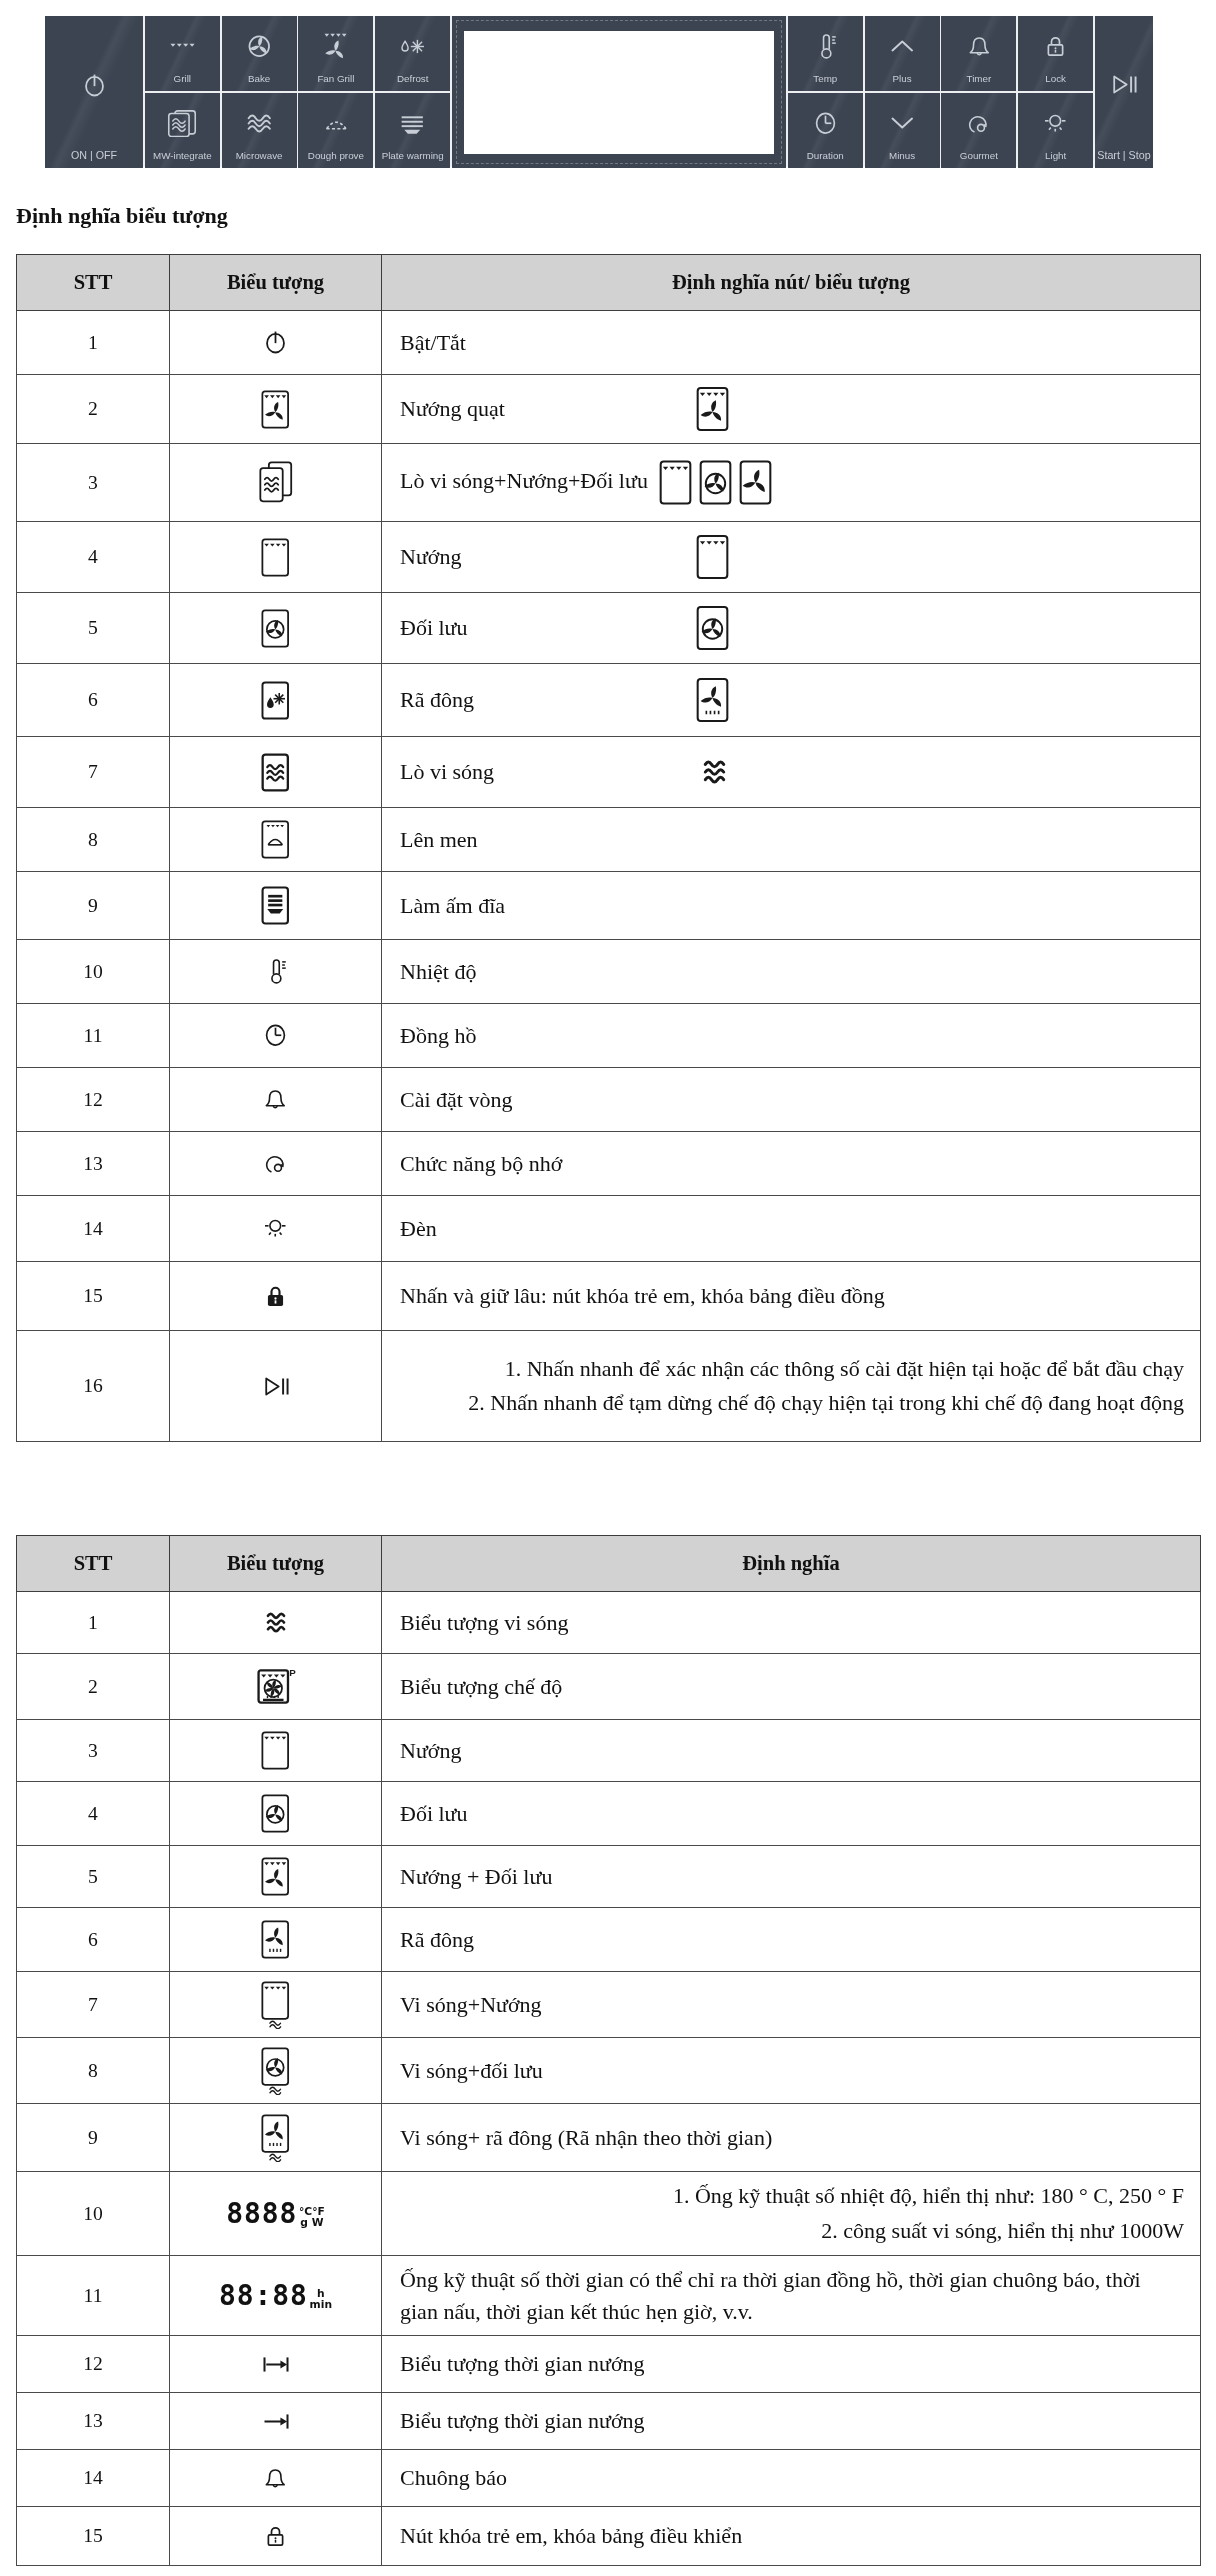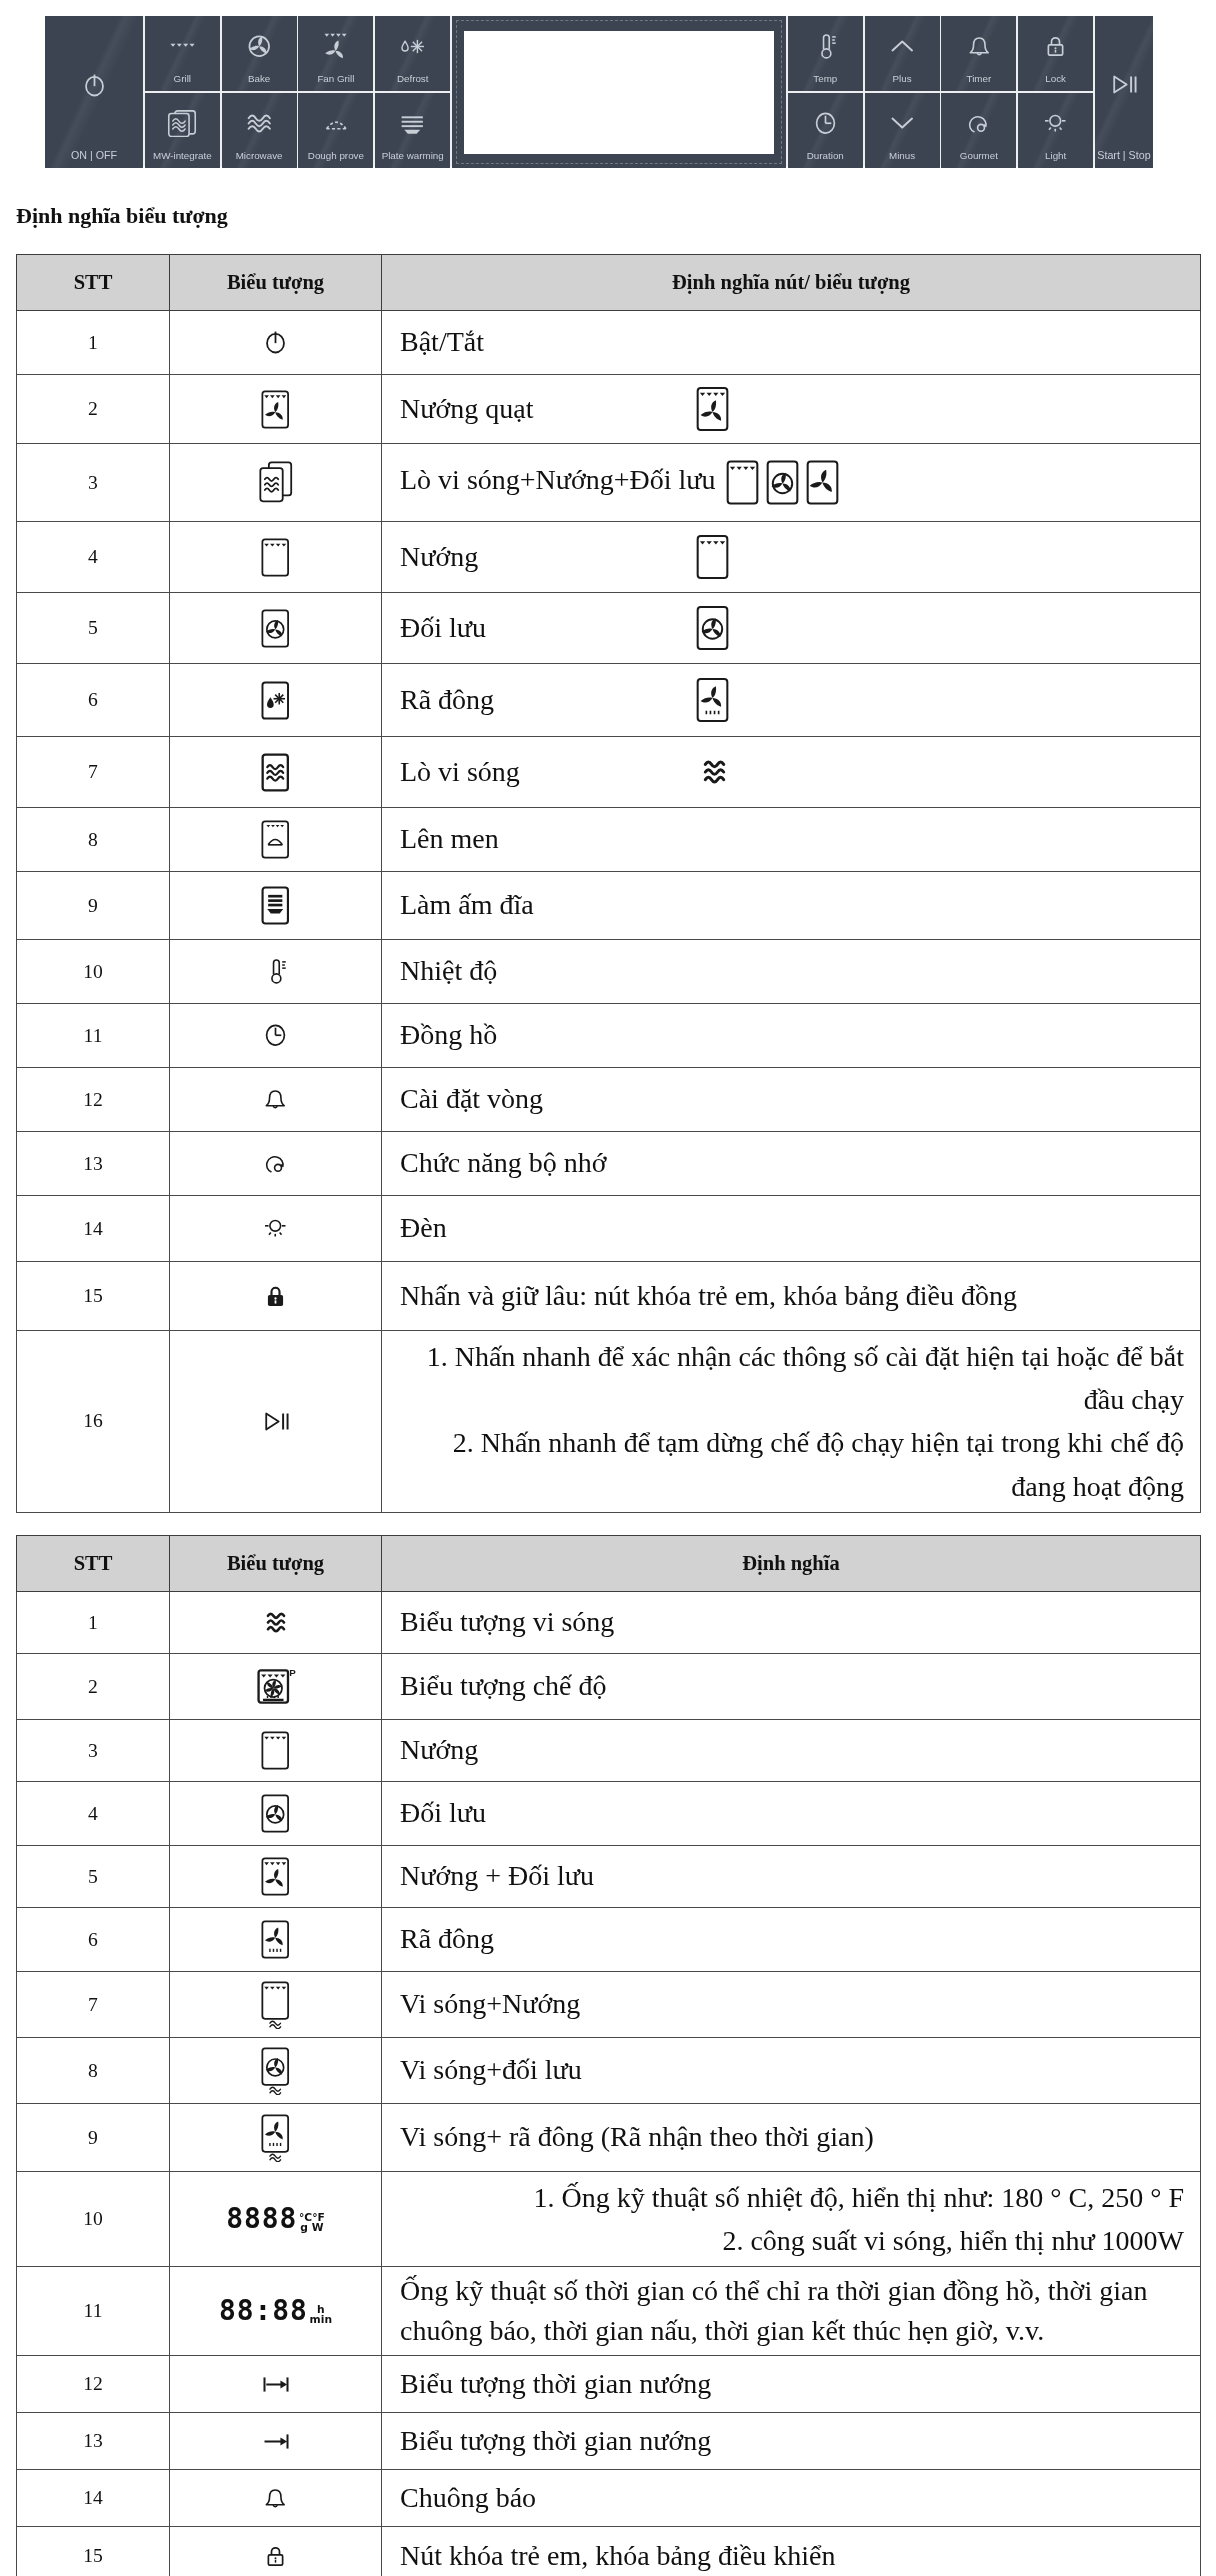--- a/index.html
+++ b/index.html
@@ -29,21 +29,21 @@
   
   .tmount{position:absolute;left:16px;}
   #table1-mount{top:254px;}
   #table2-mount{top:1535px;}
   table.deftable{border-collapse:collapse;width:1185px;table-layout:fixed;background:#fff;}
   .deftable th{height:53px;background:#d2d2d2;font-size:20.5px;font-weight:bold;
                border:1.3px solid #3d3d3d;text-align:center;}
   .deftable td{border:1.3px solid #4a4a4a;vertical-align:middle;}
   .c-stt{text-align:center;font-size:19.6px;}
   .c-ico{text-align:center;}
-  .c-def{font-size:28px;padding:3.6px 16px 3.6px 18px;position:relative;line-height:1.45;}
+  .c-def{font-size:22px;padding:3.6px 16px 3.6px 18px;position:relative;line-height:1.45;}
   .defline{line-height:1.55;text-align:right;}
   .extras{position:absolute;left:314px;top:50%;transform:translateY(-50%);
           display:flex;gap:9px;align-items:center;}
   .extras-inline{position:static;transform:none;display:inline-flex;margin-left:10.7px;
           vertical-align:middle;gap:7.1px;}
   .icw{display:inline-flex;align-items:center;justify-content:center;vertical-align:middle;}
   .icw svg{display:block;}
 
   
   .segwrap{display:inline-flex;align-items:flex-end;gap:1.8px;}
@@ -536,21 +536,21 @@
           <td class="c-ico"><span class="icw">
               <svg width="25" height="28.5" viewBox="0 0 28 32">
                 <path d="M9.5 15 V11 a4.5 4.5 0 0 1 9 0 V15" fill="none" stroke="#1a1a1a" stroke-width="2.4"></path>
                 <rect x="5.5" y="14.5" width="17" height="12.5" rx="2" fill="#1a1a1a"></rect>
                 <circle cx="14" cy="18.5" r="1.3" fill="#fff"></circle>
                 <line x1="14" y1="20.6" x2="14" y2="24.2" stroke="#fff" stroke-width="2"></line>
               </svg>
             </span></td>
           <td class="c-def"><span class="deftext">Nhấn và giữ lâu: nút khóa trẻ em, khóa bảng điều đồng</span></td>
         </tr>
-        <tr style="height:89px">
+        <tr style="height:111px">
           <td class="c-stt">16</td>
           <td class="c-ico"><span class="icw">
               <svg width="32" height="27" viewBox="0 0 36 30">
                 <path d="M7 6 V24 L21 15 Z" fill="none" stroke="#1a1a1a" stroke-width="2" stroke-linejoin="round"></path>
                 <line x1="26" y1="6" x2="26" y2="24" stroke="#1a1a1a" stroke-width="2.2"></line>
                 <line x1="31" y1="6" x2="31" y2="24" stroke="#1a1a1a" stroke-width="2.2"></line>
               </svg>
             </span></td>
           <td class="c-def">
             <div class="defline">1. Nhấn nhanh để xác nhận các thông số cài đặt hiện tại hoặc để bắt đầu chạy</div>

